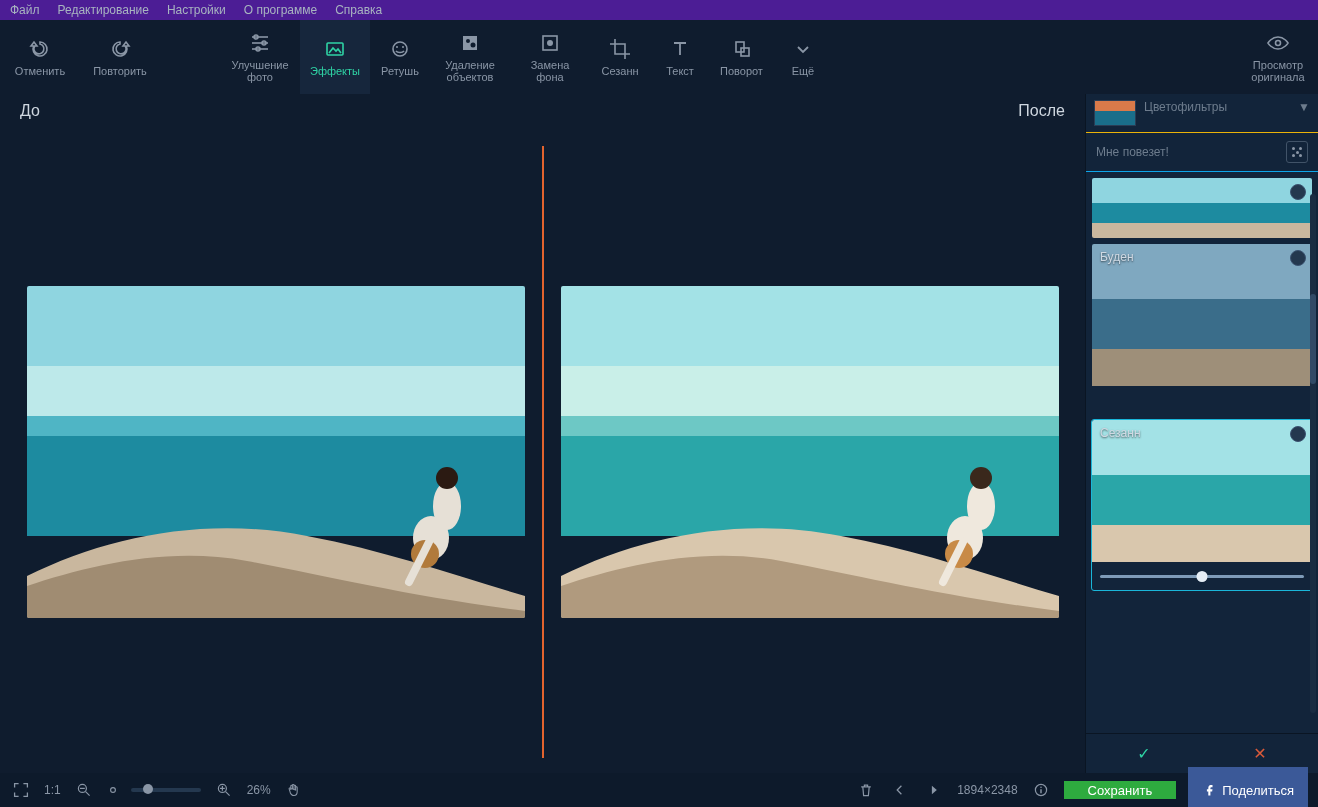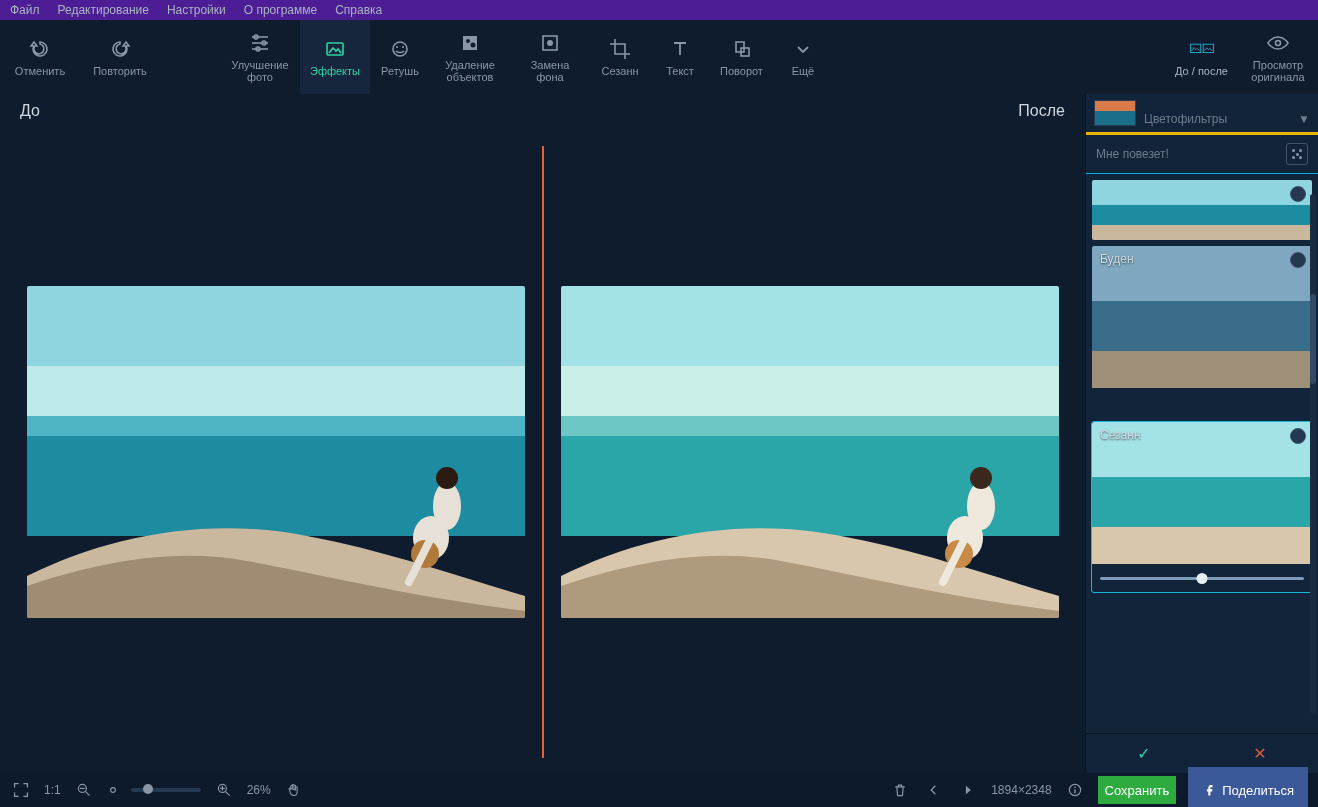--- a/index.html
+++ b/index.html
@@ -55,22 +55,22 @@
 }
 .photo { width: 498px; height: 332px; border-radius: 2px; overflow: hidden; }
 .photo svg { display:block; }
 
 .sidebar {
   position: absolute; right: 0; top: 94px; width: 233px; bottom: 34px;
   background: #12243a; display: flex; flex-direction: column;
   border-left: 1px solid #0a1523;
 }
 .filter-head {
-  display: flex; align-items: flex-end; gap: 8px;
-  padding: 6px 8px; border-bottom: 3px solid #eab308;
+  display: flex; align-items: flex-start; gap: 8px;
+  padding: 6px 8px; border-bottom: 1px solid #eab308;
 }
 .filter-head .thumb {
   width: 42px; height: 26px; background: linear-gradient(#d97a4a 0 40%, #1a6e8a 40% 100%);
   border: 1px solid #2a3d55;
 }
 .filter-head .sel { flex: 1; color: #6d7c8d; font-size: 12px; }
 .filter-head .chev { color: #6d7c8d; font-size: 12px; }
 .lucky {
   display: flex; align-items: center; justify-content: space-between;
   padding: 8px 10px; border-bottom: 1px solid #0ea5e9;
@@ -102,21 +102,21 @@
 
 .bottombar {
   position: absolute; left:0; right:0; bottom:0; height:34px;
   display:flex; align-items:center; background:#0d1a2b; gap:12px;
   padding:0 10px; font-size:12px; color:#8a96a6;
 }
 .bottombar .grow { flex:1; }
 .zoom-track { width:70px; height:4px; background:#24384f; border-radius:2px; position:relative; }
 .zoom-track .zknob { position:absolute; top:-4px; left:12px; width:10px; height:10px; border-radius:50%; background:#8a96a6; }
 .save-btn {
-  background:#2eab3f; color:#fff; border:none; height:28px; padding:0 7px; font-size:13px; cursor:pointer;
+  background:#2eab3f; color:#fff; border:none; height:18px; padding:0 24px; font-size:13px; cursor:pointer;
 }
 .share-btn {
   background:#3b5998; color:#fff; border:none; height:46px; padding:0 14px; font-size:13px; cursor:pointer;
   display:flex; align-items:center; gap:6px;
 }
 .iconbtn { width:22px; height:22px; display:flex; align-items:center; justify-content:center; color:#8a96a6; cursor:pointer; }
 
 
 .sky1 { fill:#8fd5e0; }
 .sky2 { fill:#a3e2e6; }
@@ -220,29 +220,20 @@
     <span class="lbl">Поворот</span>
   </div>
   <div class="tbtn">
     <svg viewBox="0 0 24 24">
         <path d="M7 10l5 5 5-5" fill="none" stroke="#8a96a6" stroke-width="1.8"></path>
       </svg>
     <span class="lbl">Ещё</span>
   </div>
 
   <div class="right-tools">
-    <div class="tbtn bapair">
-      <svg viewBox="0 0 40 18" width="40" height="18">
-        <rect x="1" y="1" width="17" height="14" fill="none" stroke="#1ab6d9" stroke-width="1.5"></rect>
-        <rect x="22" y="1" width="17" height="14" fill="none" stroke="#1ab6d9" stroke-width="1.5"></rect>
-        <path d="M3 12l4-5 3 3 2-2 4 4" fill="none" stroke="#1ab6d9" stroke-width="1.3"></path>
-        <path d="M24 12l4-5 3 3 2-2 4 4" fill="none" stroke="#1ab6d9" stroke-width="1.3"></path>
-      </svg>
-      <span class="lbl" style="color:#a8b4c0">До / после</span>
-    </div>
     <div class="tbtn wide">
       <svg viewBox="0 0 24 24">
           <path d="M2 12s3.5-6 10-6 10 6 10 6-3.5 6-10 6S2 12 2 12z" fill="none" stroke="#8a96a6" stroke-width="1.6"></path>
           <circle cx="12" cy="12" r="2.5" fill="none" stroke="#8a96a6" stroke-width="1.6"></circle>
         </svg>
       <span class="lbl">Просмотр
 оригинала</span>
     </div>
   </div>
 </div>

